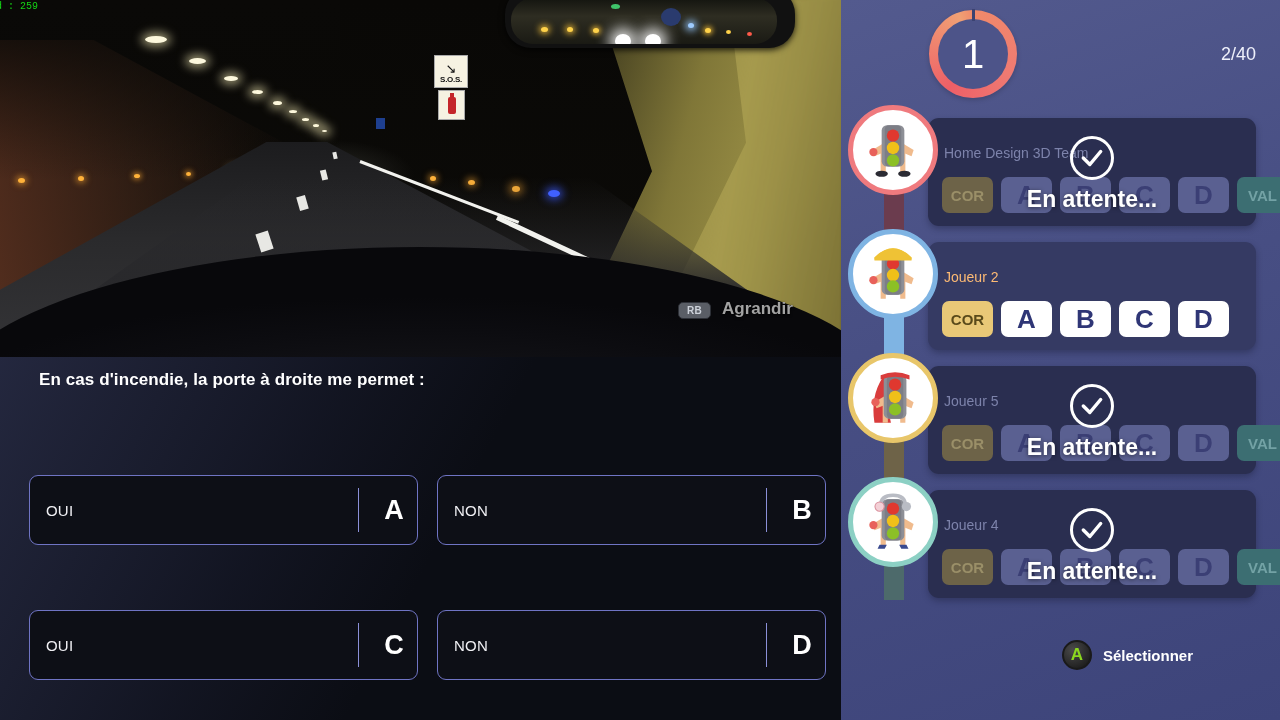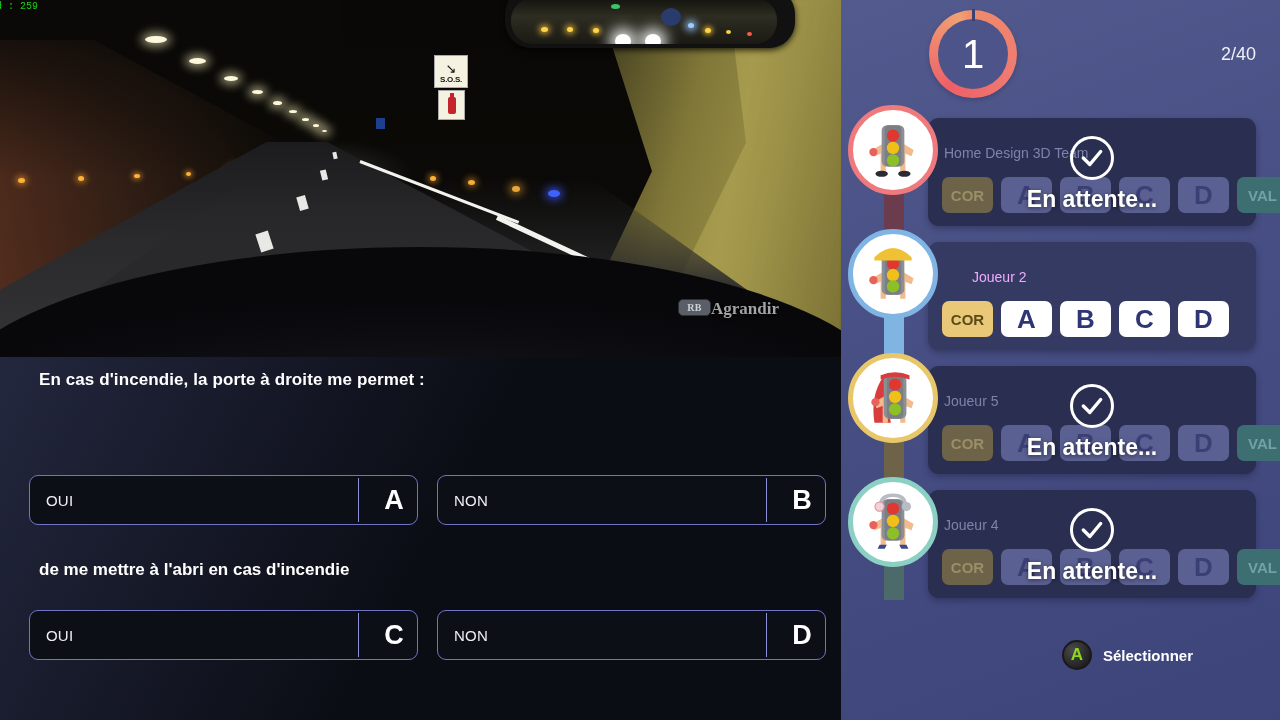--- a/index.html
+++ b/index.html
@@ -108,21 +108,21 @@
   .sign-sos .txt { font-size: 8px; font-weight: bold; color: #111; letter-spacing: -.3px;}
   .sign-ext { left: 438px; top: 90px; width: 27px; height: 30px; }
   .ext-body { width: 8px; height: 17px; background: #c4252a; border-radius: 2px; position: relative;}
   .ext-body::before { content:""; position:absolute; left:2px; top:-4px; width:4px; height:4px; background:#c4252a;}
   .blue-sign { position:absolute; left:376px; top:118px; width:9px; height:11px; background:#1e3f8f; }
   .blue-glow { position:absolute; left:548px; top:190px; width:12px; height:7px; border-radius:50%; background:#4060ff; box-shadow:0 0 8px 3px rgba(60,90,255,.7); }
 
   
   .agrandir {
     position: absolute; left: 678px; top: 299px;
-    display: flex; align-items: flex-start;  font-family: Liberation Serif, serif;
+    display: flex; align-items: flex-end; gap: 11px;
   }
   .rb-badge {
     width: 33px; height: 17px; border-radius: 5px;
     background: #5a5e66; border: 1px solid #2d3037;
     color: #cdd2da; font-size: 10px; font-weight: bold;
     display: flex; align-items: center; justify-content: center;
     letter-spacing: .3px;
   }
   .agrandir-label {
     color: #a3a3a3; font-size: 17px; font-weight: bold;
@@ -145,21 +145,21 @@
     pointer-events:none;
   }
   .q-title {
     position: absolute; left: 39px; top: 13px;
     color:#fff; font-size:17px; font-weight:bold; letter-spacing:.1px;
   }
   .q-sub1 { position:absolute; left:39px; top:68px; color:#fff; font-size:17px; font-weight:bold;}
   .q-sub2 { position:absolute; left:39px; top:203px; color:#fff; font-size:17px; font-weight:bold;}
 
   .ans {
-    position: absolute; height: 50px;
+    position: absolute; height: 70px;
     border: 1.5px solid #6f74c4; border-radius: 9px;
     background: #0d0f16;
     display: flex; align-items: center;
   }
   .ans-text { color:#f0f0f4; font-size:15px; padding-left:16px; flex:1; letter-spacing:.2px;}
   .ans-sep { width:1.5px; height:44px; background:#8b90d8; margin-right:18px;}
   .ans-letter { color:#fff; font-size:27px; font-weight:bold; width:34px; text-align:center; margin-right:6px;}
   .ans-a { left:29px; top:118px; width:389px; }
   .ans-b { left:437px; top:118px; width:389px; }
   .ans-c { left:29px; top:253px; width:389px; }
@@ -197,21 +197,21 @@
   .card {
     position: absolute; left: 928px; width: 328px; height: 108px;
     background: #2a2e50; border-radius: 11px;
     box-shadow: 0 3px 6px rgba(20,22,45,.35);
   }
   .card-active { background: #353a63; }
   .card-name {
     position: absolute; left: 16px; top: 27px;
     font-size: 14px; font-weight: normal; color: #7d83ab;
   }
-  .card-name.on { color:#f0abfc;margin-left:28px; }
+  .card-name.on { color:#fdba74; }
   .btn-row { position: absolute; left: 14px; bottom: 13px; display: flex; gap: 8px; align-items: center; }
   .pill {
     height: 36px; border-radius: 7px;
     display:flex; align-items:center; justify-content:center;
     font-weight: bold;
   }
   .pill-cor { width: 51px; font-size: 15px; }
   .pill-val { width: 51px; font-size: 15px; }
   .pill-letter { width: 51px; font-size: 26px; }
   
@@ -338,21 +338,20 @@
         <div class="rb-badge">RB</div>
         <div class="agrandir-label">Agrandir</div>
       </div>
     </div>
 
     <div class="debug-id">d : 259</div>
 
     <div class="q-block">
       <div class="q-sheen"></div>
       <div class="q-title">En cas d'incendie, la porte à droite me permet :</div>
-      <div class="q-sub2">de me mettre à l'abri en cas d'incendie</div>
 
       <div class="ans ans-a">
         <div class="ans-text">OUI</div>
         <div class="ans-sep"></div>
         <div class="ans-letter">A</div>
       </div>
       <div class="ans ans-b">
         <div class="ans-text">NON</div>
         <div class="ans-sep"></div>
         <div class="ans-letter">B</div>

